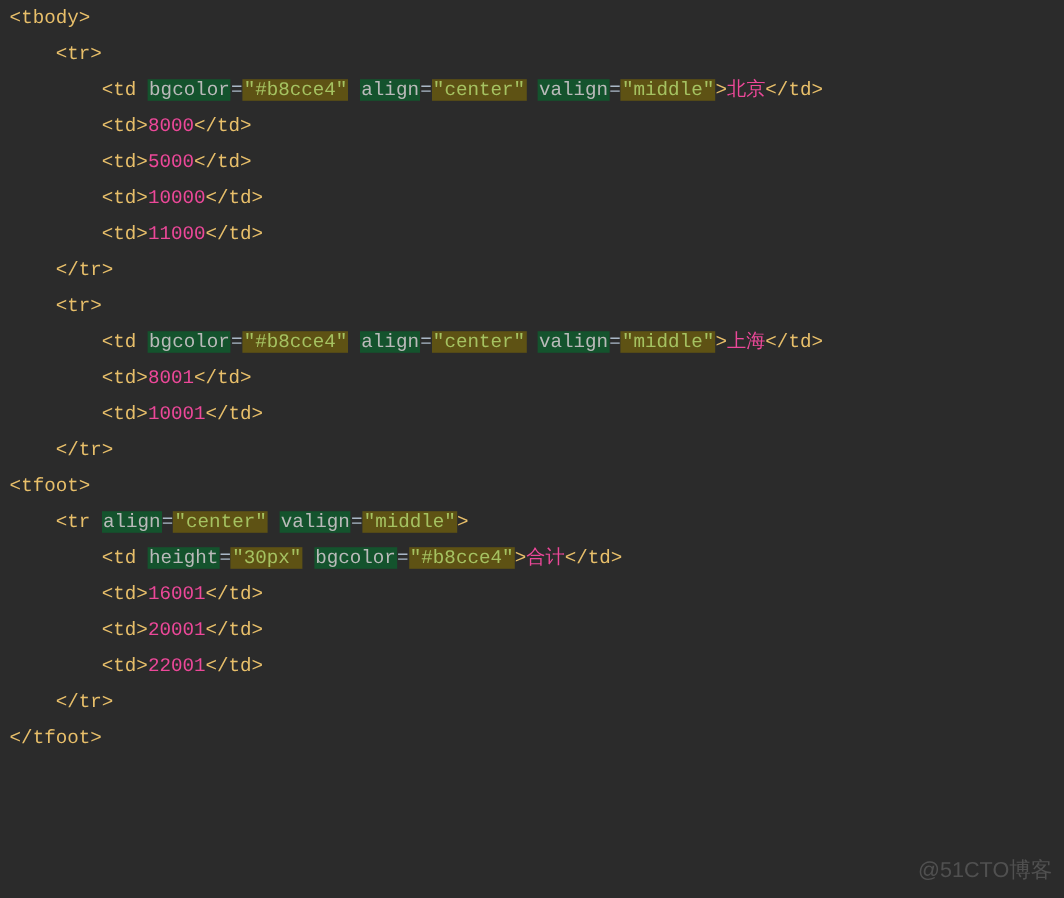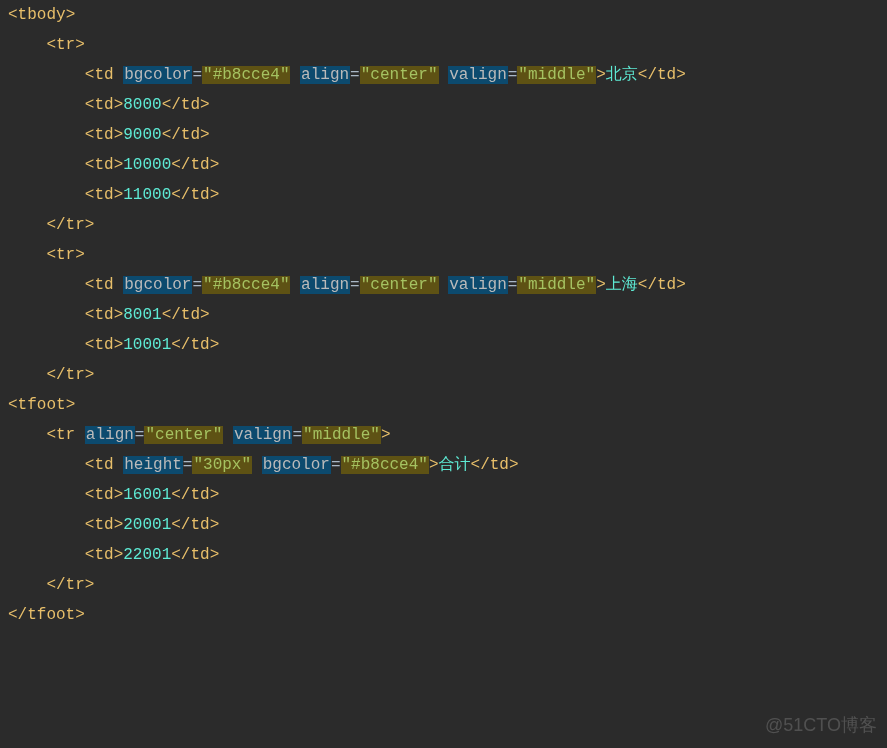--- a/index.html
+++ b/index.html
@@ -27,33 +27,33 @@
     height: 30px;
   }
   .tag-bracket {
     color: #e8bf6a;
   }
   .tag-name {
     color: #e8bf6a;
   }
   .attr-name {
     color: #bababa;
-    background: #0c4a6e;
+    background: #14532d;
     padding: 0 1px;
   }
   .attr-eq {
     color: #a9b7c6;
   }
   .attr-value-hl {
     color: #a5c261;
     background: #5e5214;
     padding: 0 1px;
   }
   .text-content {
-    color: #5eead4;
+    color: #ec4899;
   }
   .watermark {
     position: absolute;
     bottom: 8px;
     right: 10px;
     color: #6a6a6a;
     font-size: 18px;
     font-family: "Microsoft YaHei", sans-serif;
     opacity: 0.6;
   }
@@ -64,21 +64,21 @@
 <div class="code-container">
 
 <div class="line"><span class="tag-bracket">&lt;</span><span class="tag-name">tbody</span><span class="tag-bracket">&gt;</span></div>
 
 <div class="line">    <span class="tag-bracket">&lt;</span><span class="tag-name">tr</span><span class="tag-bracket">&gt;</span></div>
 
 <div class="line">        <span class="tag-bracket">&lt;</span><span class="tag-name">td</span> <span class="attr-name">bgcolor</span><span class="attr-eq">=</span><span class="attr-value-hl">"#b8cce4"</span> <span class="attr-name">align</span><span class="attr-eq">=</span><span class="attr-value-hl">"center"</span> <span class="attr-name">valign</span><span class="attr-eq">=</span><span class="attr-value-hl">"middle"</span><span class="tag-bracket">&gt;</span><span class="text-content">北京</span><span class="tag-bracket">&lt;/</span><span class="tag-name">td</span><span class="tag-bracket">&gt;</span></div>
 
 <div class="line">        <span class="tag-bracket">&lt;</span><span class="tag-name">td</span><span class="tag-bracket">&gt;</span><span class="text-content">8000</span><span class="tag-bracket">&lt;/</span><span class="tag-name">td</span><span class="tag-bracket">&gt;</span></div>
 
-<div class="line">        <span class="tag-bracket">&lt;</span><span class="tag-name">td</span><span class="tag-bracket">&gt;</span><span class="text-content">9000</span><span class="tag-bracket">&lt;/</span><span class="tag-name">td</span><span class="tag-bracket">&gt;</span></div>
+<div class="line">        <span class="tag-bracket">&lt;</span><span class="tag-name">td</span><span class="tag-bracket">&gt;</span><span class="text-content">5000</span><span class="tag-bracket">&lt;/</span><span class="tag-name">td</span><span class="tag-bracket">&gt;</span></div>
 
 <div class="line">        <span class="tag-bracket">&lt;</span><span class="tag-name">td</span><span class="tag-bracket">&gt;</span><span class="text-content">10000</span><span class="tag-bracket">&lt;/</span><span class="tag-name">td</span><span class="tag-bracket">&gt;</span></div>
 
 <div class="line">        <span class="tag-bracket">&lt;</span><span class="tag-name">td</span><span class="tag-bracket">&gt;</span><span class="text-content">11000</span><span class="tag-bracket">&lt;/</span><span class="tag-name">td</span><span class="tag-bracket">&gt;</span></div>
 
 <div class="line">    <span class="tag-bracket">&lt;/</span><span class="tag-name">tr</span><span class="tag-bracket">&gt;</span></div>
 
 <div class="line">    <span class="tag-bracket">&lt;</span><span class="tag-name">tr</span><span class="tag-bracket">&gt;</span></div>
 
 <div class="line">        <span class="tag-bracket">&lt;</span><span class="tag-name">td</span> <span class="attr-name">bgcolor</span><span class="attr-eq">=</span><span class="attr-value-hl">"#b8cce4"</span> <span class="attr-name">align</span><span class="attr-eq">=</span><span class="attr-value-hl">"center"</span> <span class="attr-name">valign</span><span class="attr-eq">=</span><span class="attr-value-hl">"middle"</span><span class="tag-bracket">&gt;</span><span class="text-content">上海</span><span class="tag-bracket">&lt;/</span><span class="tag-name">td</span><span class="tag-bracket">&gt;</span></div>

